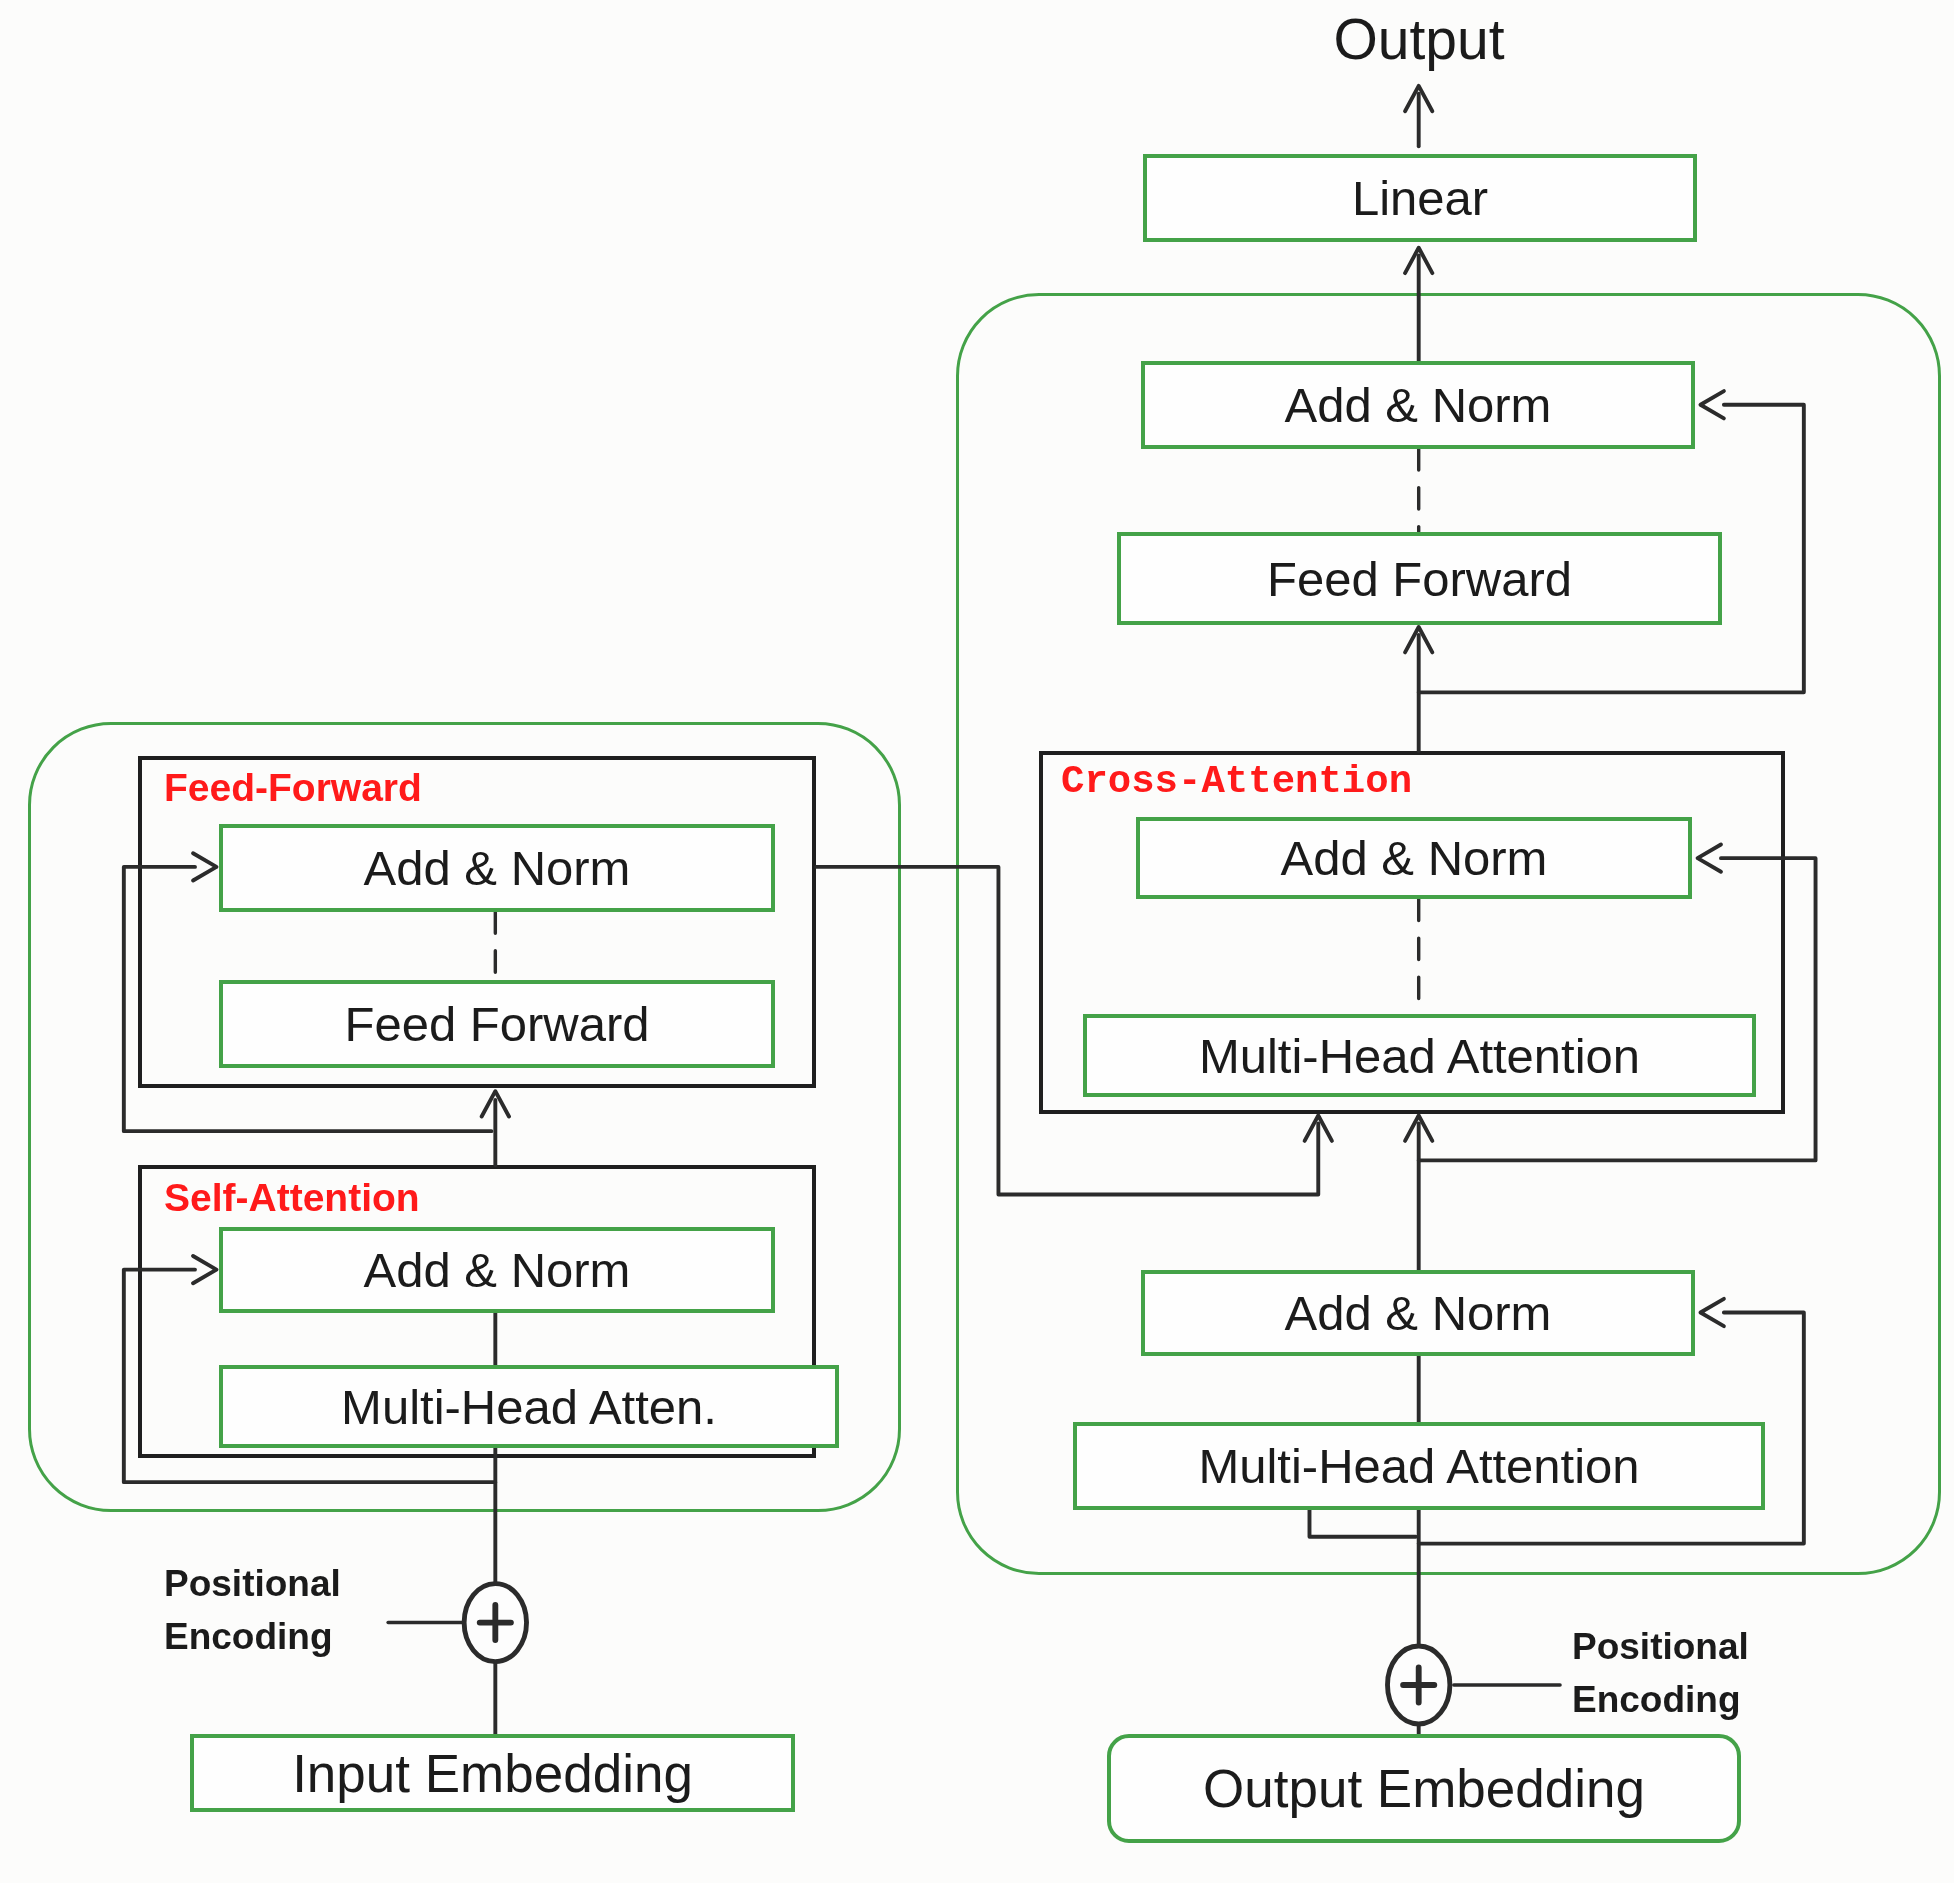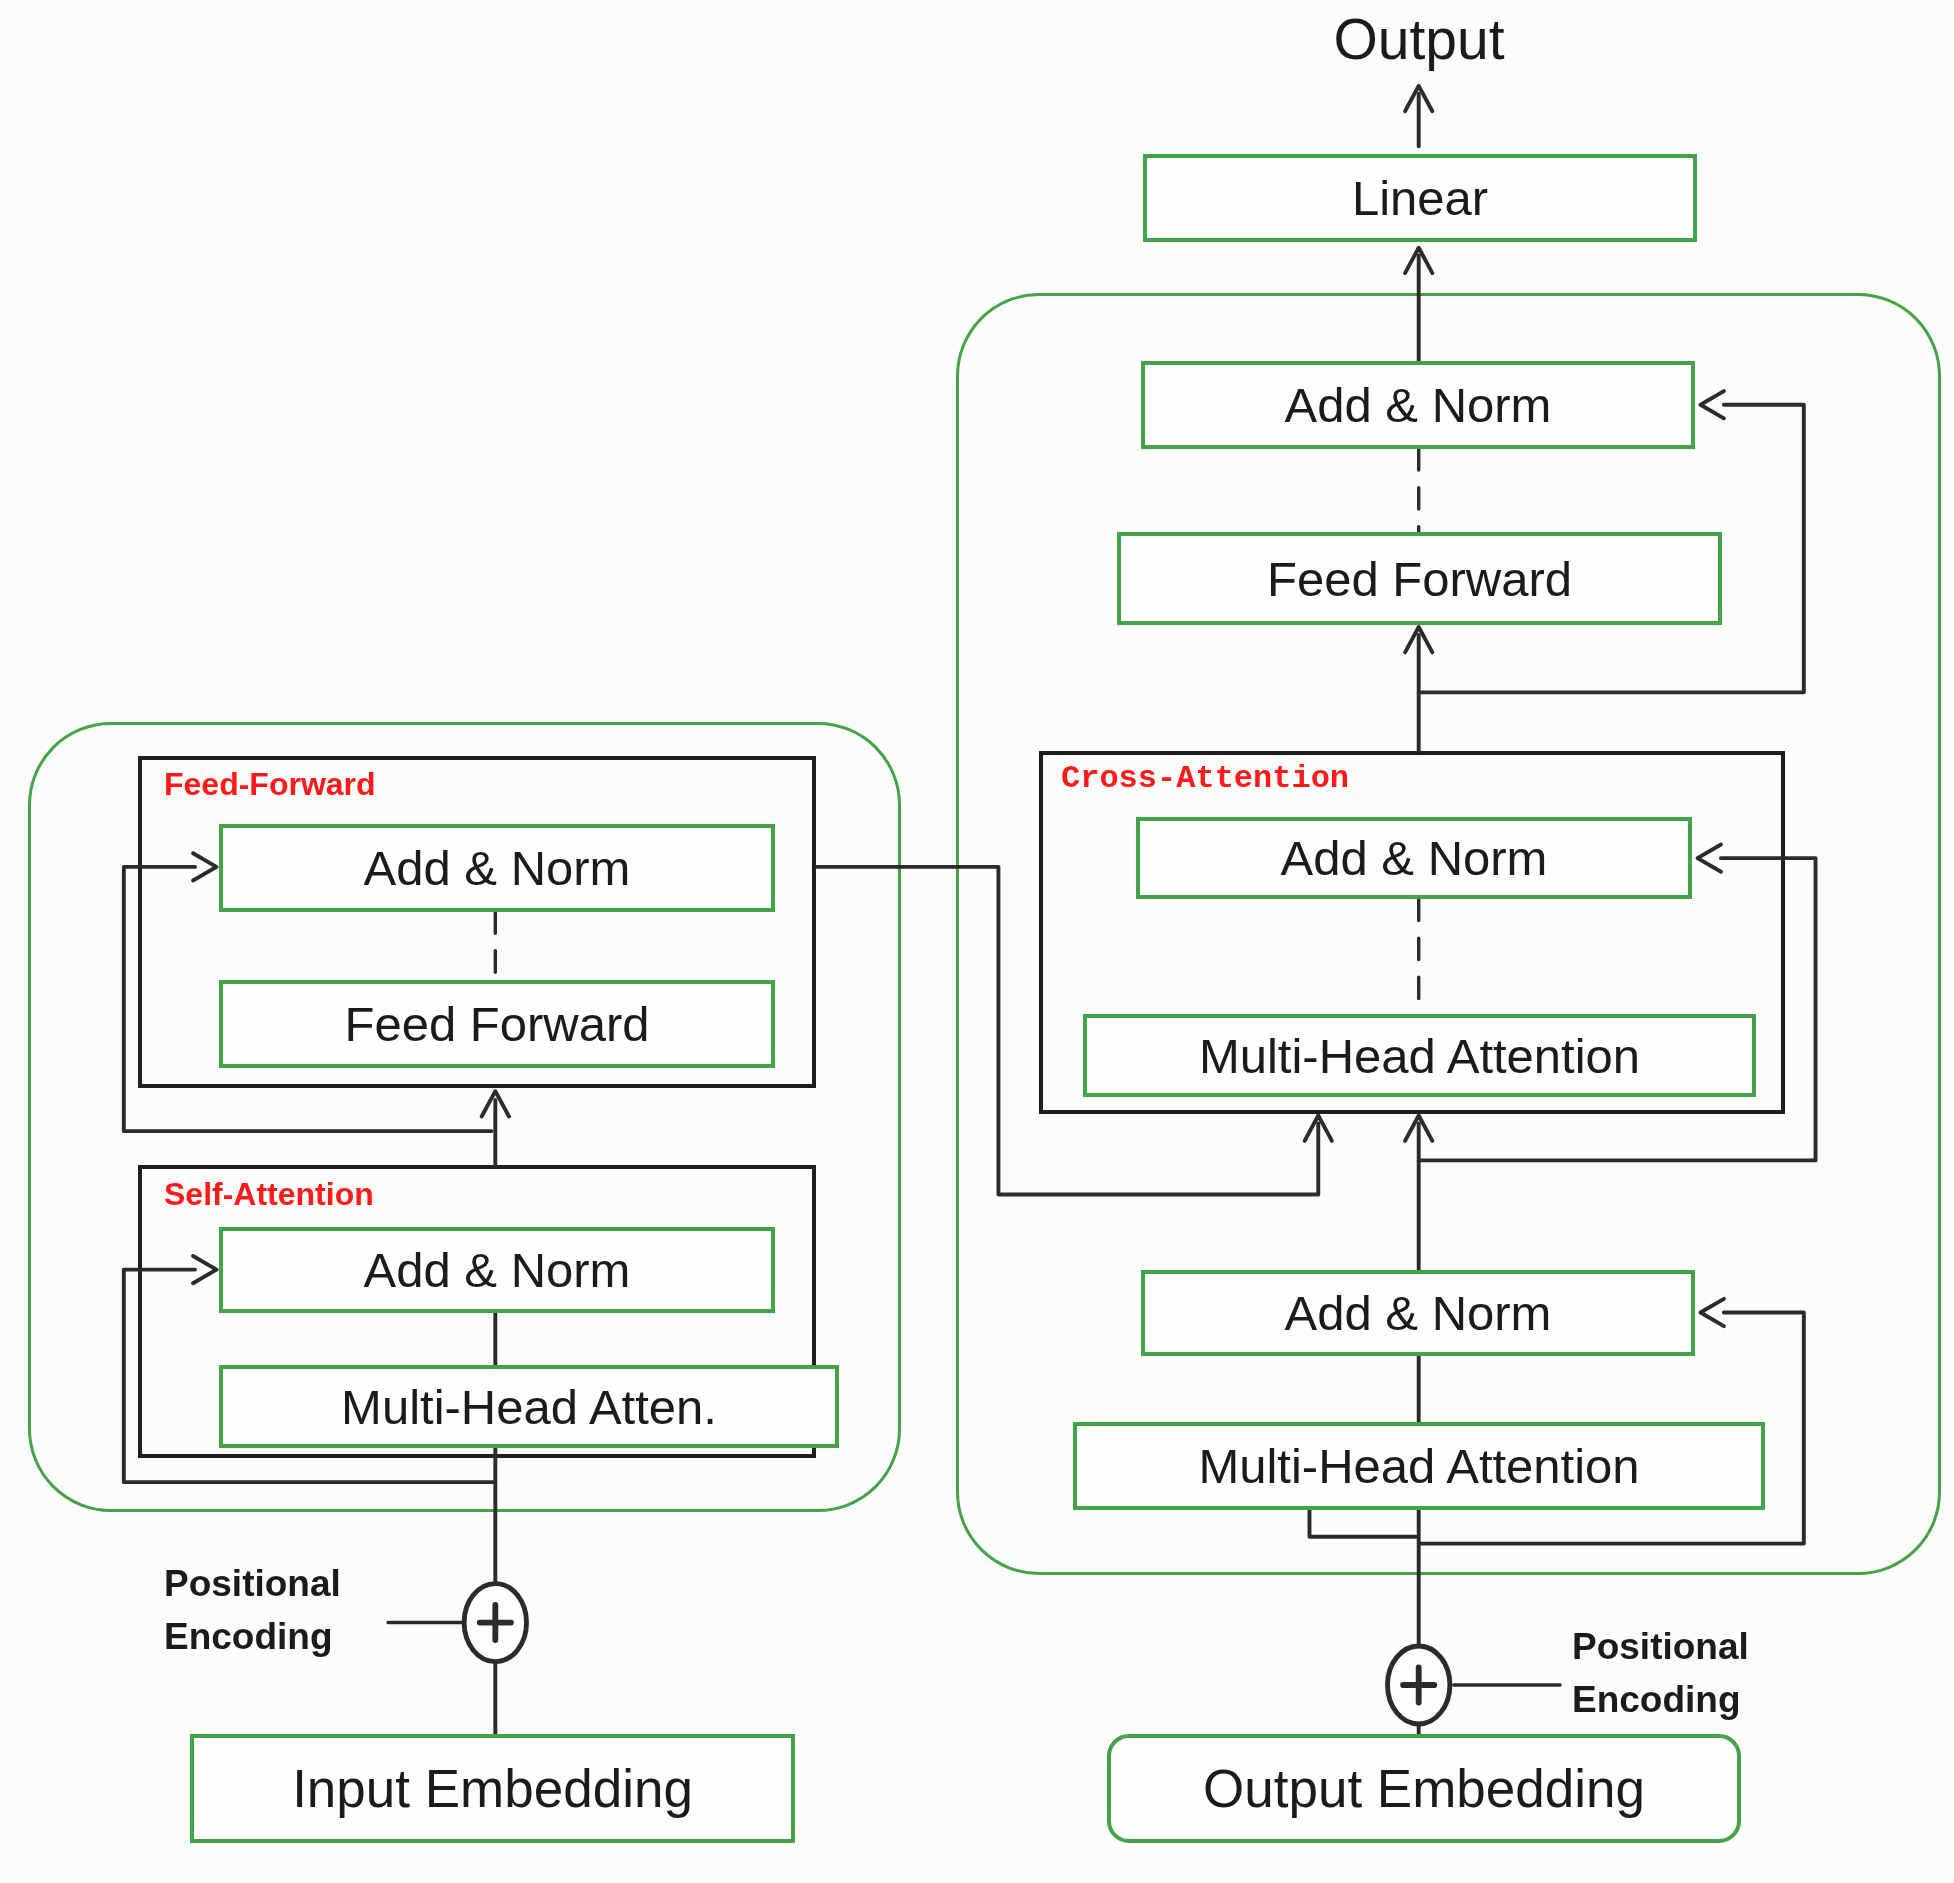--- a/index.html
+++ b/index.html
@@ -30,21 +30,21 @@
   }
   .gbox{
     border:4.9px solid var(--box-green);
     background:#fefefe;
     display:flex;align-items:center;justify-content:center;
     font-size:49px;color:var(--text);white-space:nowrap;
   }
   .gbox.big{font-size:53px;}
   .redlabel{
     color:var(--label-red);
-    font-size:32px;font-weight:700;white-space:nowrap;line-height:1;
+    font-size:39px;font-weight:700;white-space:nowrap;line-height:1;
   }
   .title{
     font-size:57px;text-align:center;white-space:nowrap;
   }
   .posenc{
     font-size:37px;font-weight:700;line-height:1.42;white-space:nowrap;
   }
   svg.wires{position:absolute;left:0;top:0;pointer-events:none;}
   .wire{stroke:var(--line);stroke-width:4;fill:none;stroke-linecap:round;stroke-linejoin:round;}
   .wire-thin{stroke:var(--line);stroke-width:3.5;fill:none;stroke-linecap:round;}
@@ -170,21 +170,21 @@
   </div>
   <div class="abs gbox layer3" style="left:219px;top:980px;width:556px;height:88px;">
     <span>Feed Forward</span>
   </div>
   <div class="abs gbox layer3" style="left:219px;top:1227px;width:556px;height:86px;">
     <span>Add &amp; Norm</span>
   </div>
   <div class="abs gbox layer3" style="left:219px;top:1365px;width:620px;height:83px;">
     <span>Multi-Head Atten.</span>
   </div>
-  <div class="abs gbox big layer3" style="left:190px;top:1734px;width:605px;height:109px;">
+  <div class="abs gbox big layer3" style="left:190px;top:1734px;width:605px;height:78px;">
     <span>Input Embedding</span>
   </div>
 
   <div class="abs gbox layer3" style="left:1143px;top:154px;width:554px;height:88px;">
     <span>Linear</span>
   </div>
   <div class="abs gbox layer3" style="left:1141px;top:361px;width:554px;height:88px;">
     <span>Add &amp; Norm</span>
   </div>
   <div class="abs gbox layer3" style="left:1117px;top:532px;width:605px;height:93px;">

